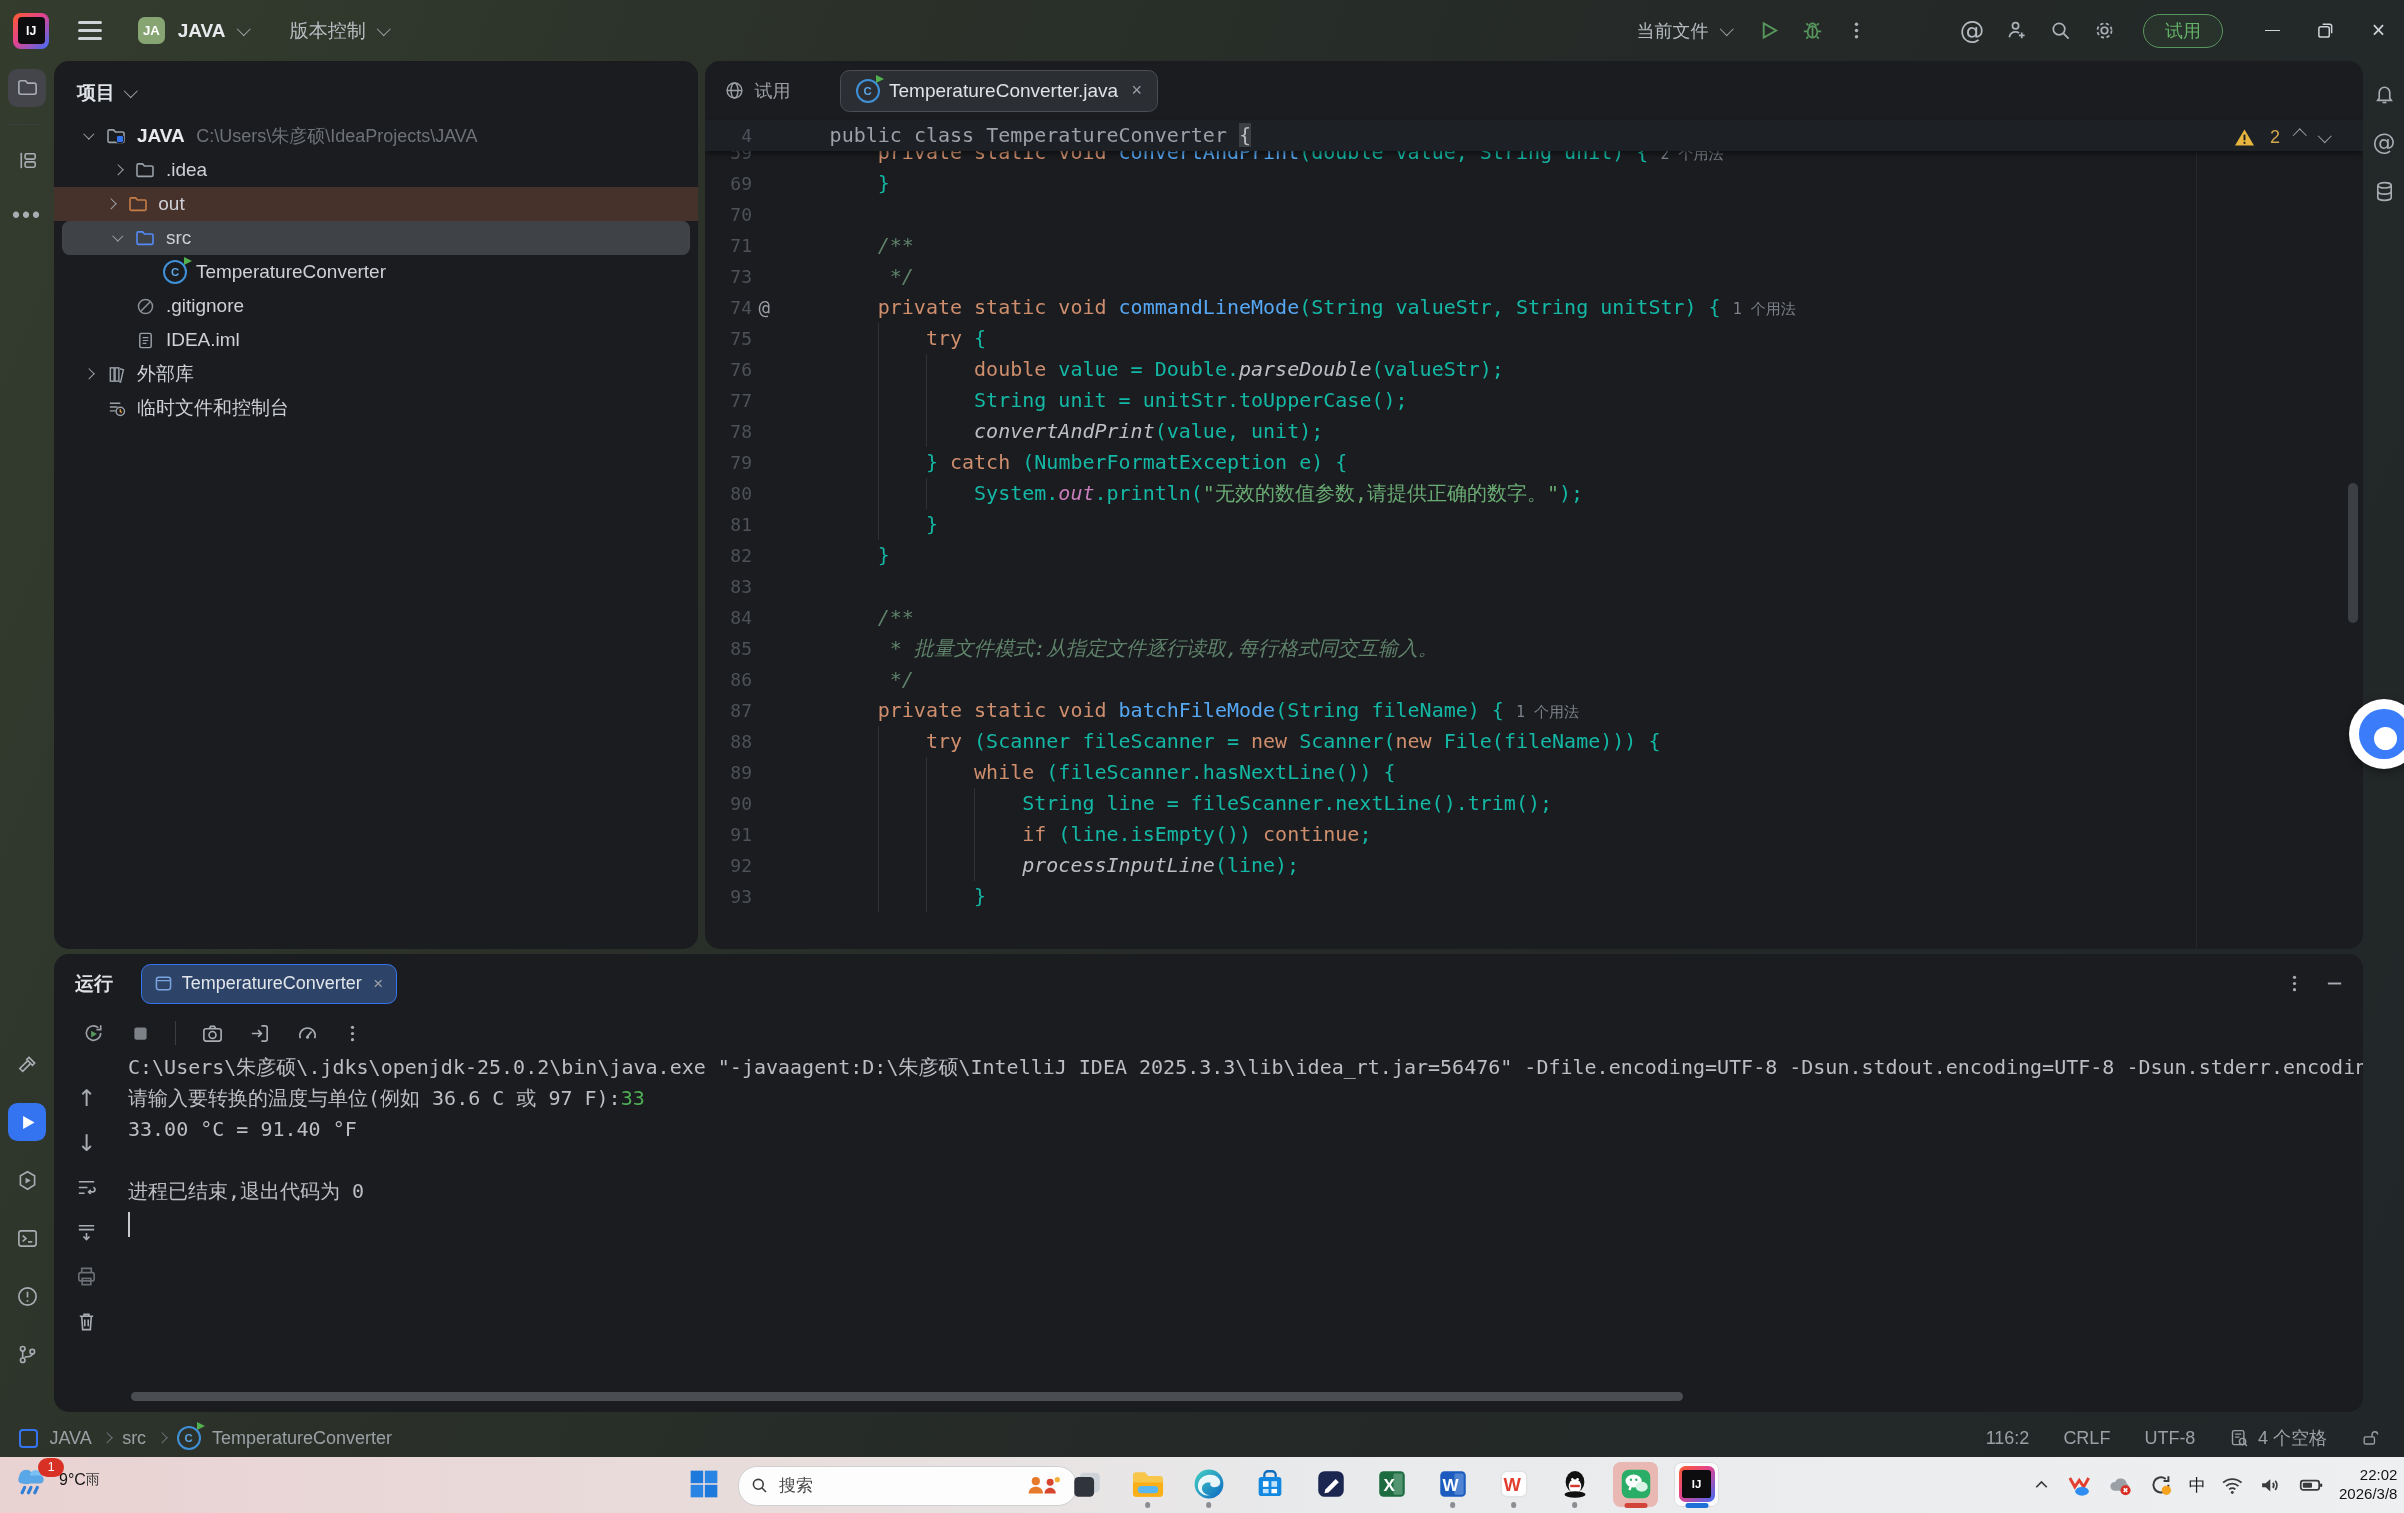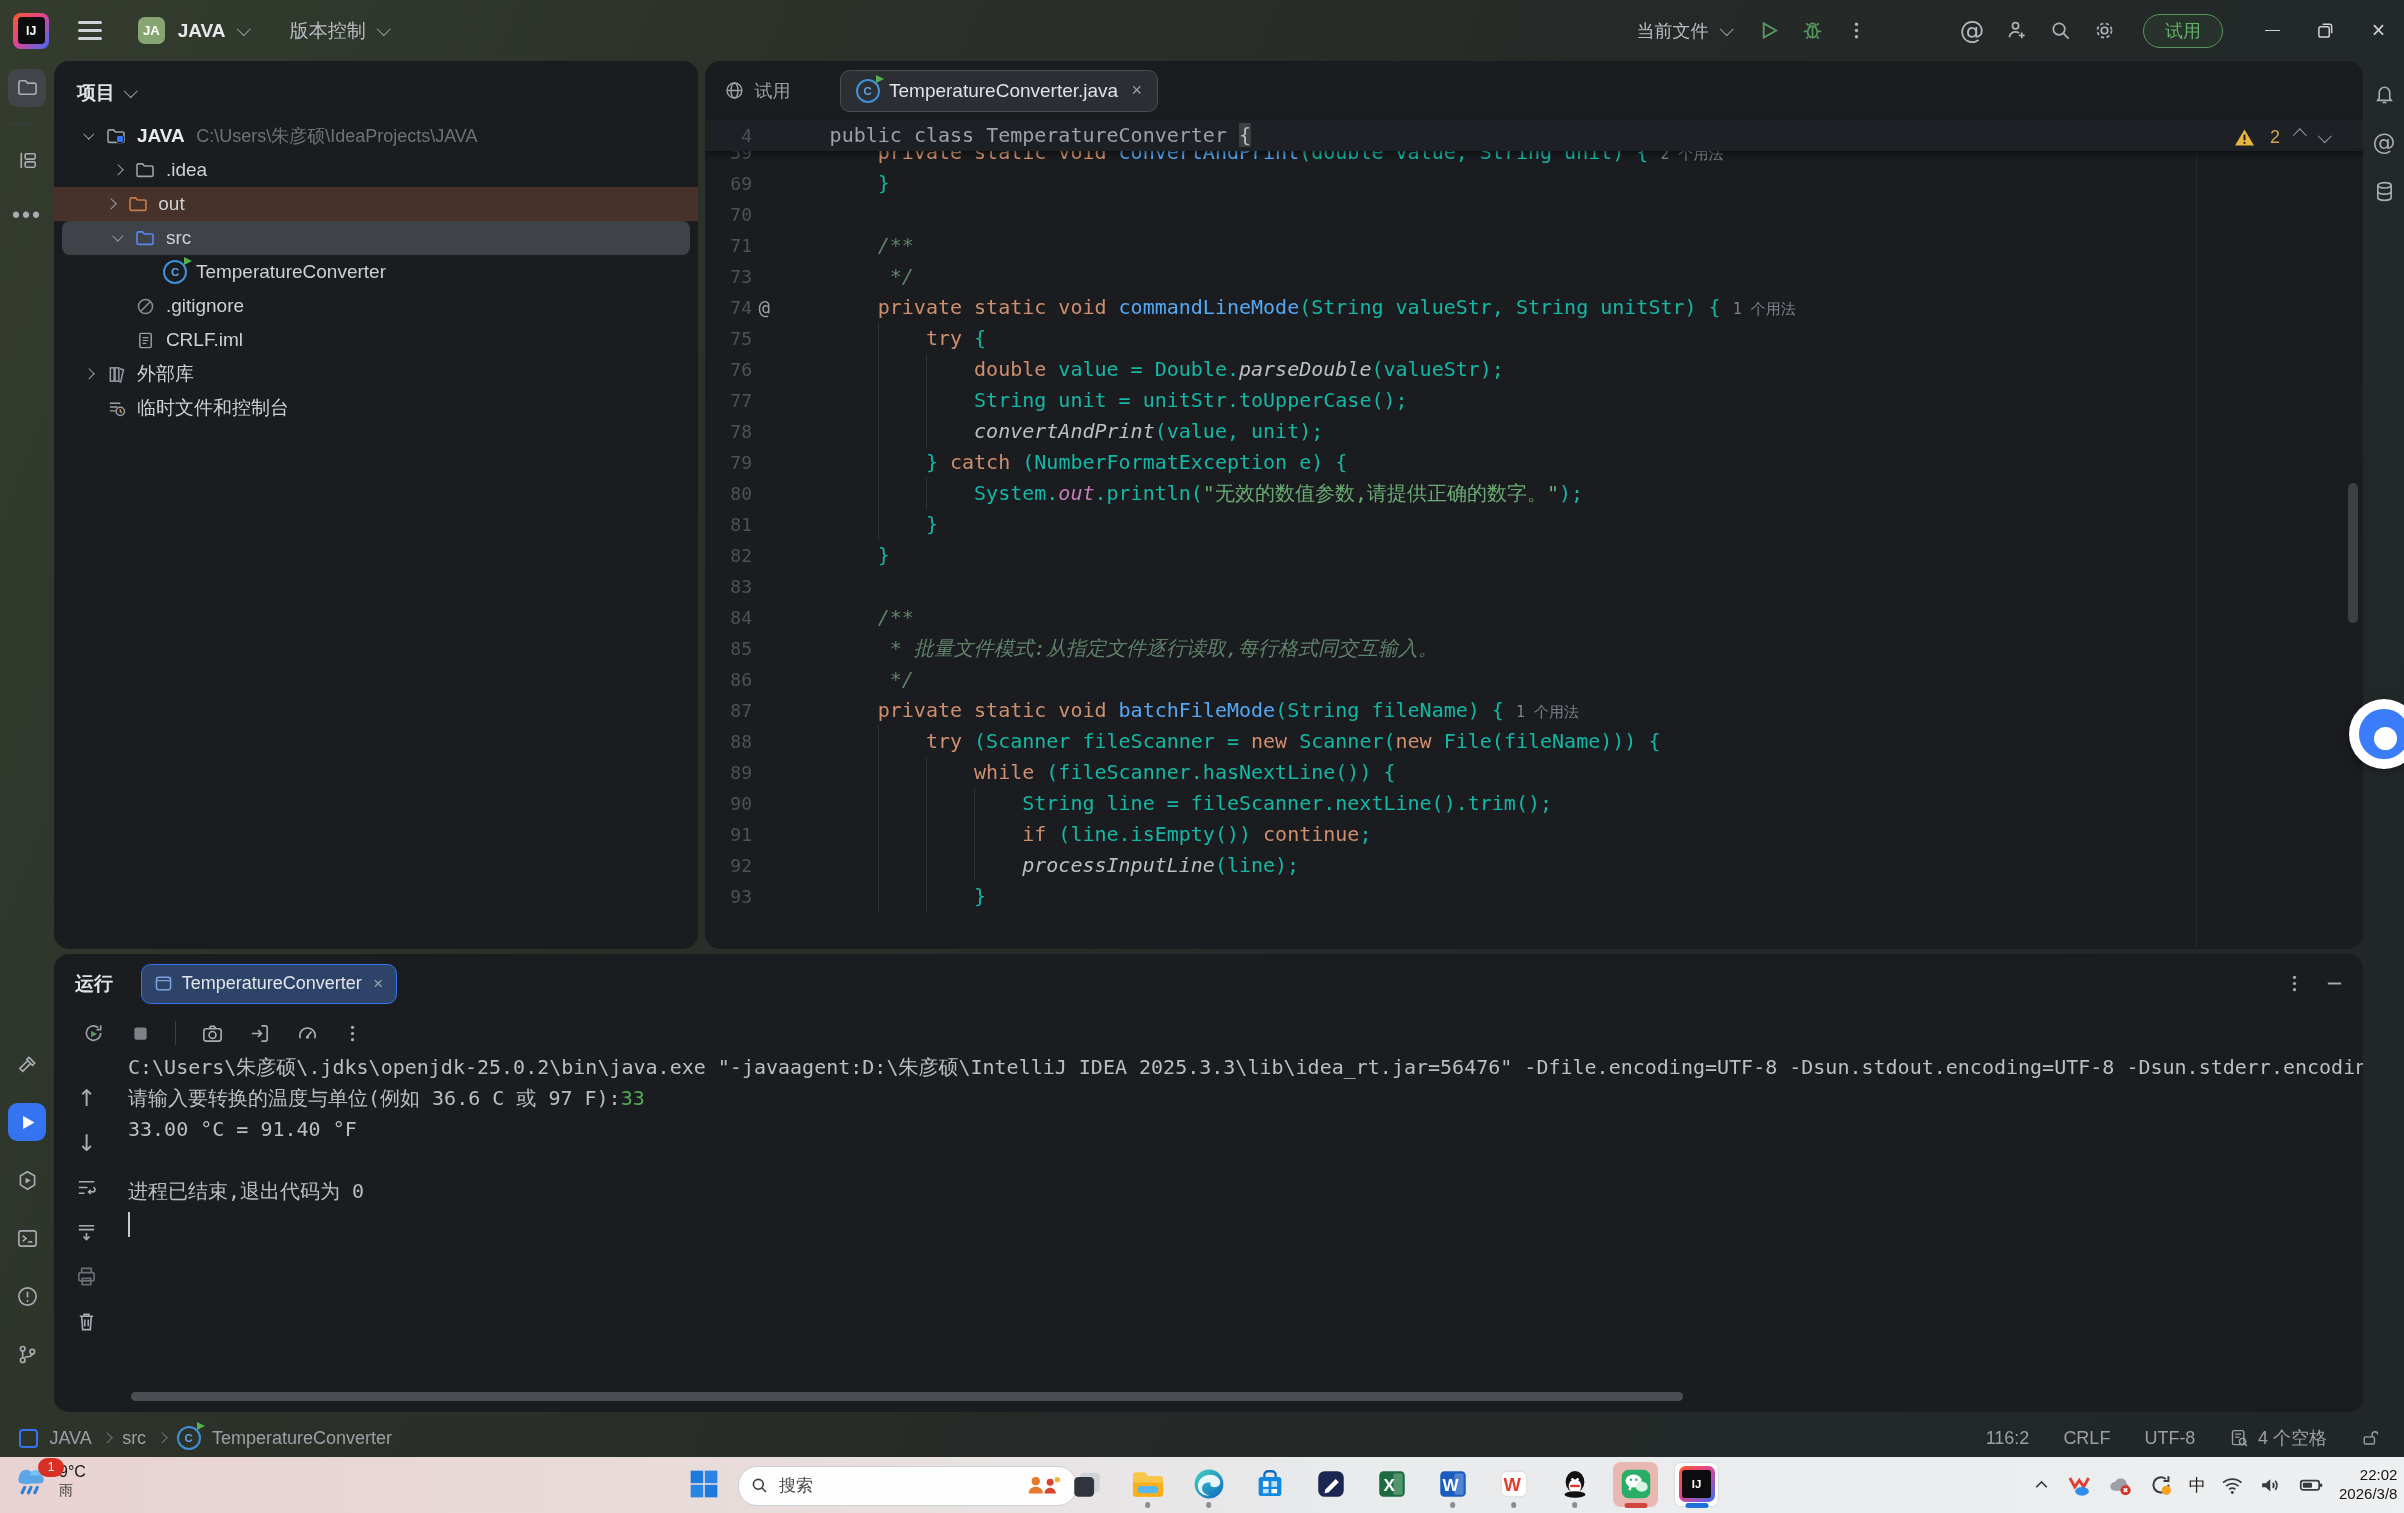--- a/index.html
+++ b/index.html
@@ -118,21 +118,21 @@
   .mod-ic{width:15px;height:15px;border:2.4px solid #3574f0;border-radius:3.8px;}
   .sb-right{margin-left:auto;display:flex;align-items:center;gap:34px;padding-right:25px;}
   .sb-item{display:flex;align-items:center;gap:7.6px;}
 
   
   .taskbar{position:absolute;left:0;top:1457px;width:2405px;height:56px;
     background:linear-gradient(90deg,#e9d2d2 0%,#e8dcda 30%,#e8eaec 55%,#edeff1 100%);}
   .weather{position:absolute;left:11.4px;top:4.7px;display:flex;align-items:center;gap:7.6px;}
   .wx-badge{position:absolute;left:26.5px;top:-3.8px;min-width:19px;height:19px;border-radius:9.5px;background:#d93025;
     color:#fff;font-size:12.3px;display:flex;align-items:center;justify-content:center;padding:0 3.8px;}
-  .wx-txt{display:flex;flex-direction:column;line-height:1.15;}
+  .wx-txt{display:flex;flex-direction:row;line-height:1.15;}
   .wx-temp{color:#141414;font-size:16px;}
   .wx-desc{color:#3c3c3c;font-size:14px;}
   .tb-start{position:absolute;left:688px;top:11.4px;}
   .searchpill{position:absolute;left:738px;top:8.5px;width:314px;height:38px;border-radius:19px;background:#fdfdfd;
     border:0.9px solid #cfd0d2;display:flex;align-items:center;padding:0 11.4px;gap:9.5px;}
   .searchpill .ph{color:#4a4a4a;font-size:17px;flex:1;}
   .apps{position:absolute;left:1064px;top:4.7px;display:flex;gap:16px;}
   .app{width:45px;height:45px;border-radius:7.6px;display:flex;align-items:center;justify-content:center;position:relative;}
   .app.red-active{background:#e9b8b3;}
   .app.blue-active{background:#fbfbfc;box-shadow:0 0 0 0.9px #d8dadd inset;}
@@ -427,21 +427,21 @@
         <div class="trow" style="padding-left: 44px;">
           <span class="t-chev"></span>
           <span class="t-ic">
             <span style="display: inline-flex; align-items: center; justify-content: center;">
               <svg width="19" height="19" viewBox="0 0 20 20">
                 <rect x="4" y="2.5" width="12" height="15" rx="1.6" fill="none" stroke="#9aa0a8" stroke-width="1.5"></rect>
                 <path d="M7 7h6M7 10h6M7 13h4" stroke="#9aa0a8" stroke-width="1.3"></path>
               </svg>
             </span>
           </span>
-          <span class="t-lb">CRLF.iml</span>
+          <span class="t-lb">IDEA.iml</span>
         </div>
         <div class="trow" style="padding-left: 15px;">
           <span class="t-chev">
             <span class="chv sm right"></span>
           </span>
           <span class="t-ic">
             <span style="display: inline-flex; align-items: center; justify-content: center;">
               <svg width="19" height="19" viewBox="0 0 20 20">
                 <rect x="3.5" y="3" width="4" height="14" fill="none" stroke="#9aa0a8" stroke-width="1.5"></rect>
                 <rect x="8.5" y="3" width="4" height="14" fill="none" stroke="#9aa0a8" stroke-width="1.5"></rect>

